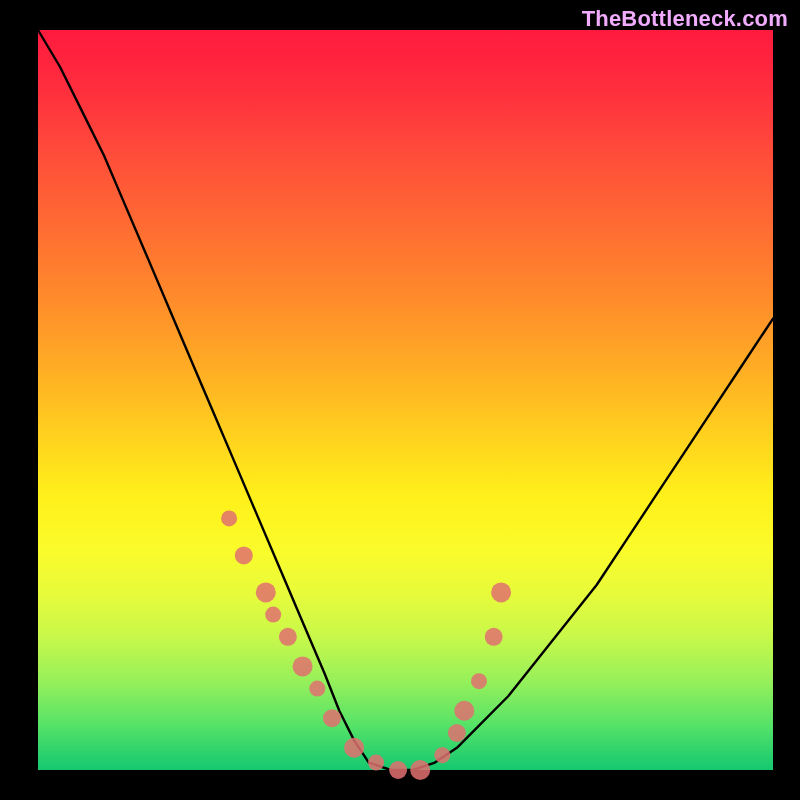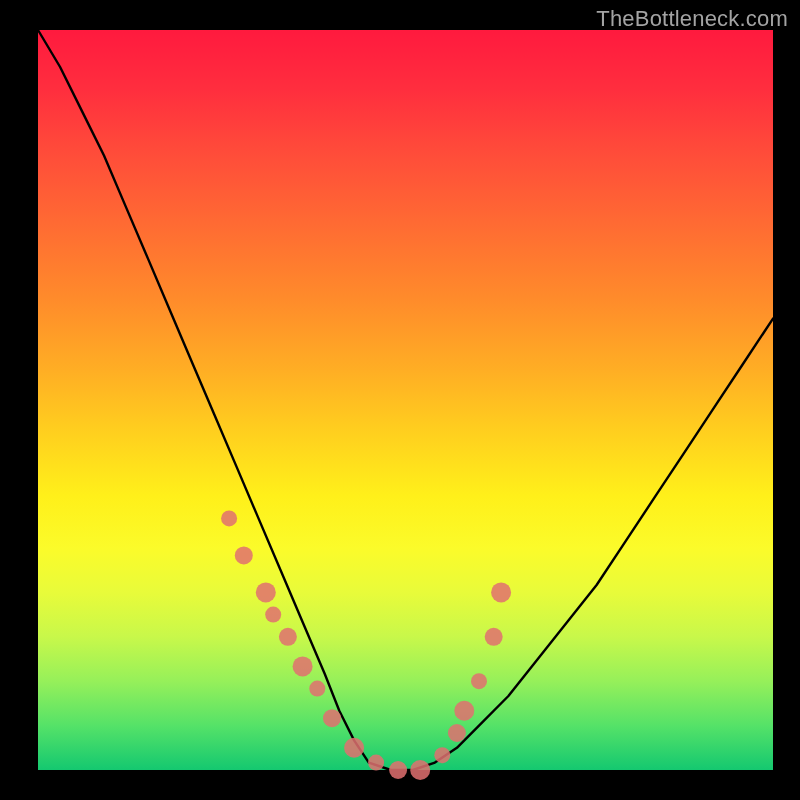--- a/index.html
+++ b/index.html
@@ -40,23 +40,23 @@
       #c8f84a 82%,
       #96f05a 88%,
       #55e268 94%,
       #14c870 100%
     );
   }
   .watermark {
     position: absolute;
     top: 6px;
     right: 12px;
-    color: #a3a3a3;
+    color: #f0abfc;
     font-size: 22px;
-    font-weight: 400;
+    font-weight: 700;
     letter-spacing: 0.2px;
     user-select: none;
   }
   svg.curve {
     position: absolute;
     left: 0;
     top: 0;
     width: 735px;
     height: 740px;
     overflow: visible;

